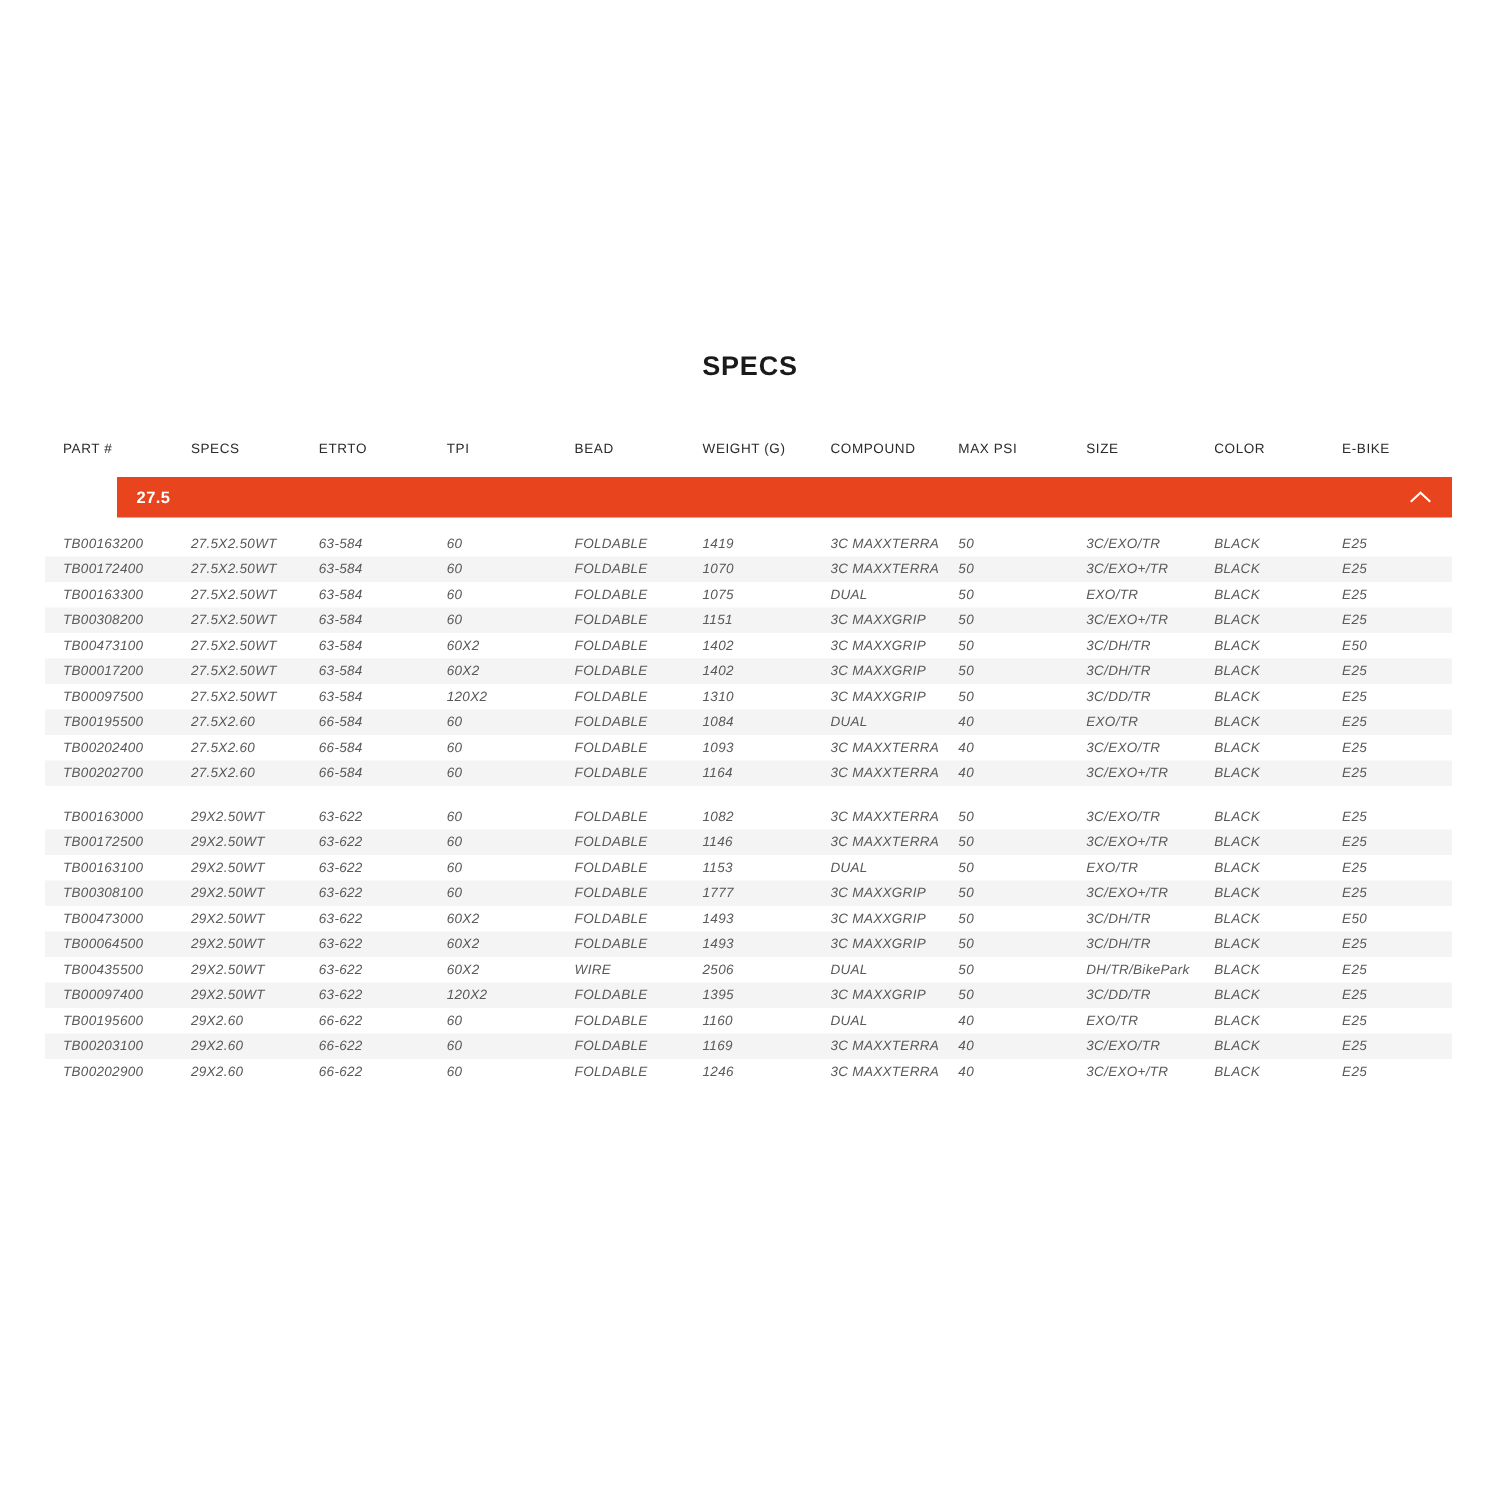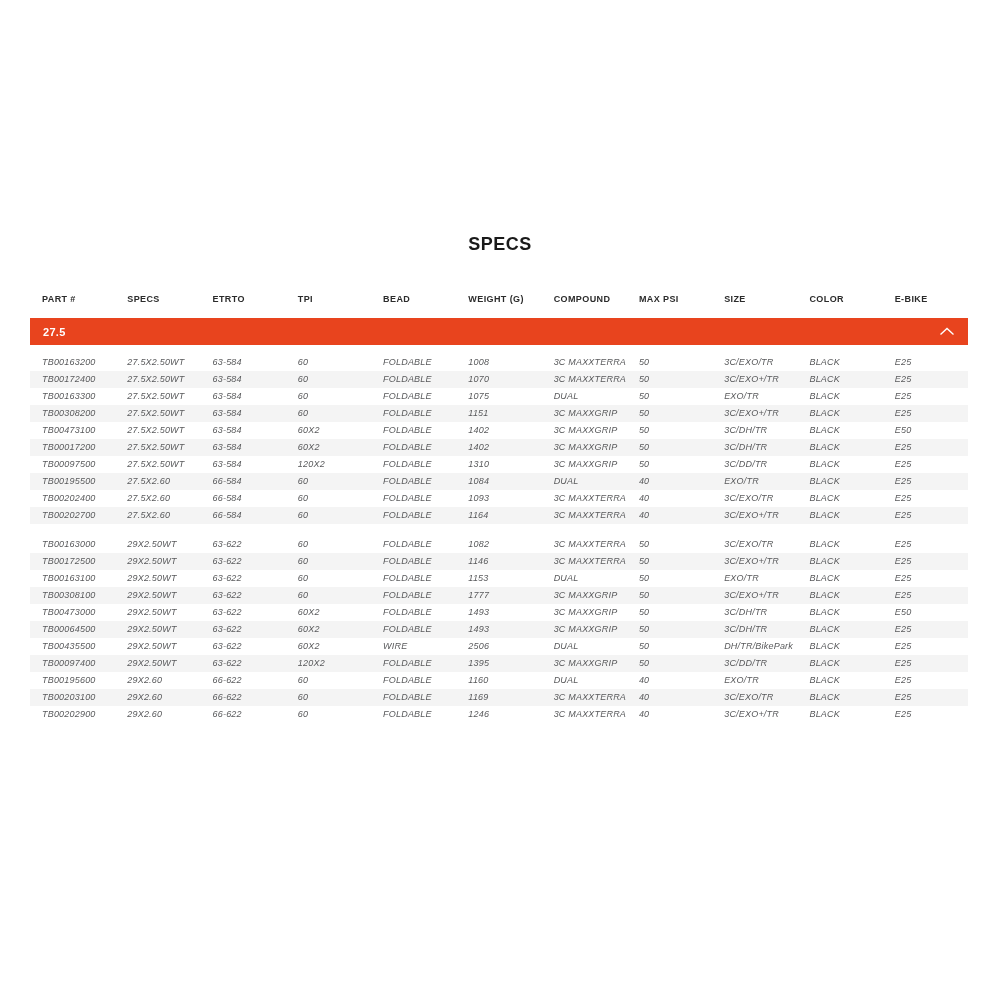--- a/index.html
+++ b/index.html
@@ -22,37 +22,38 @@
   }
   .specs-table { width: 938px; margin: 0 auto 0 30px; }
   .grid-row {
     display: grid;
     grid-template-columns: repeat(11, 1fr);
     align-items: center;
   }
   .header-row { padding-bottom: 4px; margin-bottom: 7px; }
   .hcell {
     font-size: 9px;
-    font-weight: bold;
+    font-weight: normal;
     color: #2b2b2b;
     letter-spacing: 0.4px;
     padding-left: 12px;
     line-height: 16px;
     white-space: nowrap;
   }
   .section-bar {
     height: 27px;
     background: var(--accent, #e8441e);
     color: #ffffff;
     display: flex;
     align-items: center;
     justify-content: space-between;
     padding: 0 13px;
     margin-bottom: 9px;
     cursor: pointer;
+    margin-left: 48px;
   }
   .section-bar + .rows-wrap { margin-bottom: 12px; }
   .section-label {
     font-size: 11px;
     font-weight: bold;
     letter-spacing: 0.3px;
   }
   .chevron { display: flex; align-items: center; }
   .data-row { height: 17px; font-style: italic; }
   .data-row:nth-child(even) { background: var(--stripe, #f4f4f4); }
@@ -97,21 +98,21 @@
               </svg>
       </span>
     </div>
     <div class="rows-wrap">
             <div class="grid-row data-row">
               <div class="cell">TB00163200</div>
               <div class="cell">27.5X2.50WT</div>
               <div class="cell">63-584</div>
               <div class="cell">60</div>
               <div class="cell">FOLDABLE</div>
-              <div class="cell">1008</div>
+              <div class="cell">1419</div>
               <div class="cell">3C MAXXTERRA</div>
               <div class="cell">50</div>
               <div class="cell">3C/EXO/TR</div>
               <div class="cell">BLACK</div>
               <div class="cell">E25</div>
             </div>
             <div class="grid-row data-row">
               <div class="cell">TB00172400</div>
               <div class="cell">27.5X2.50WT</div>
               <div class="cell">63-584</div>

